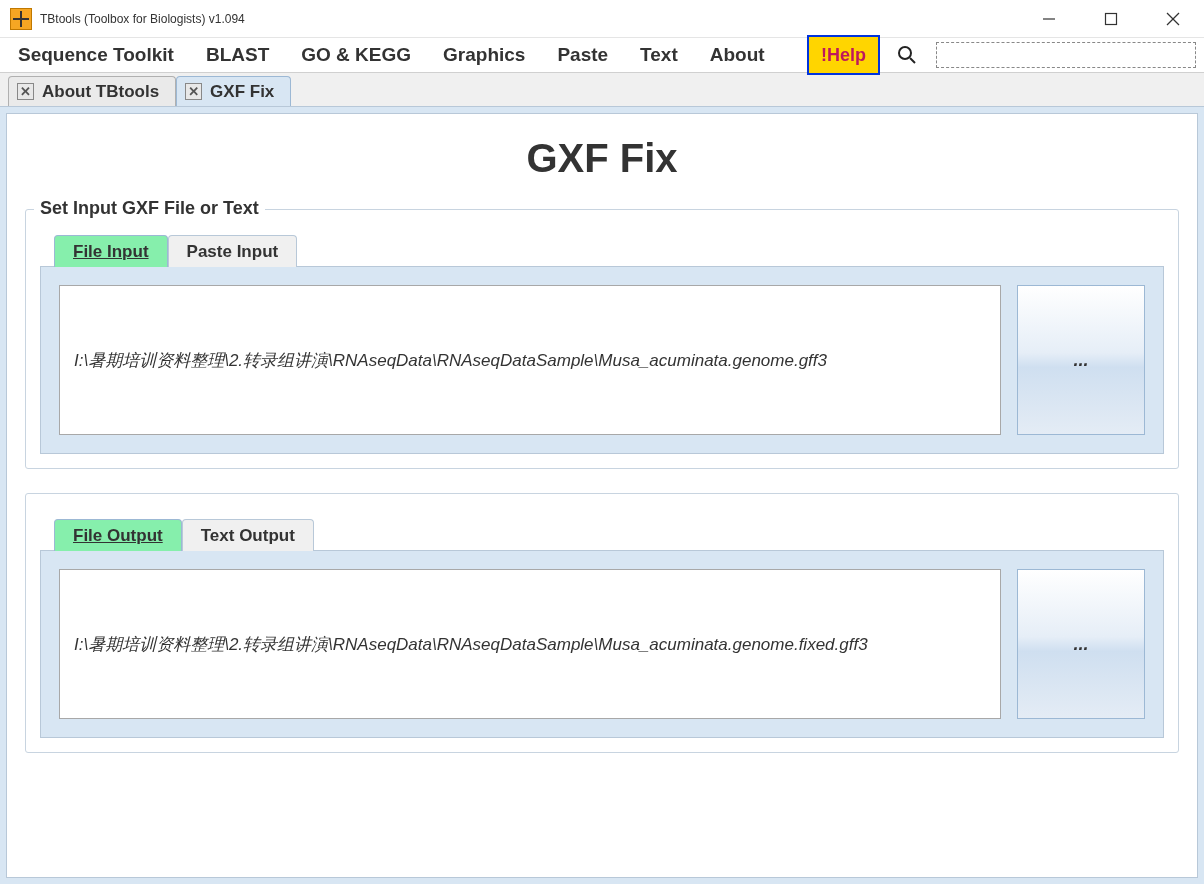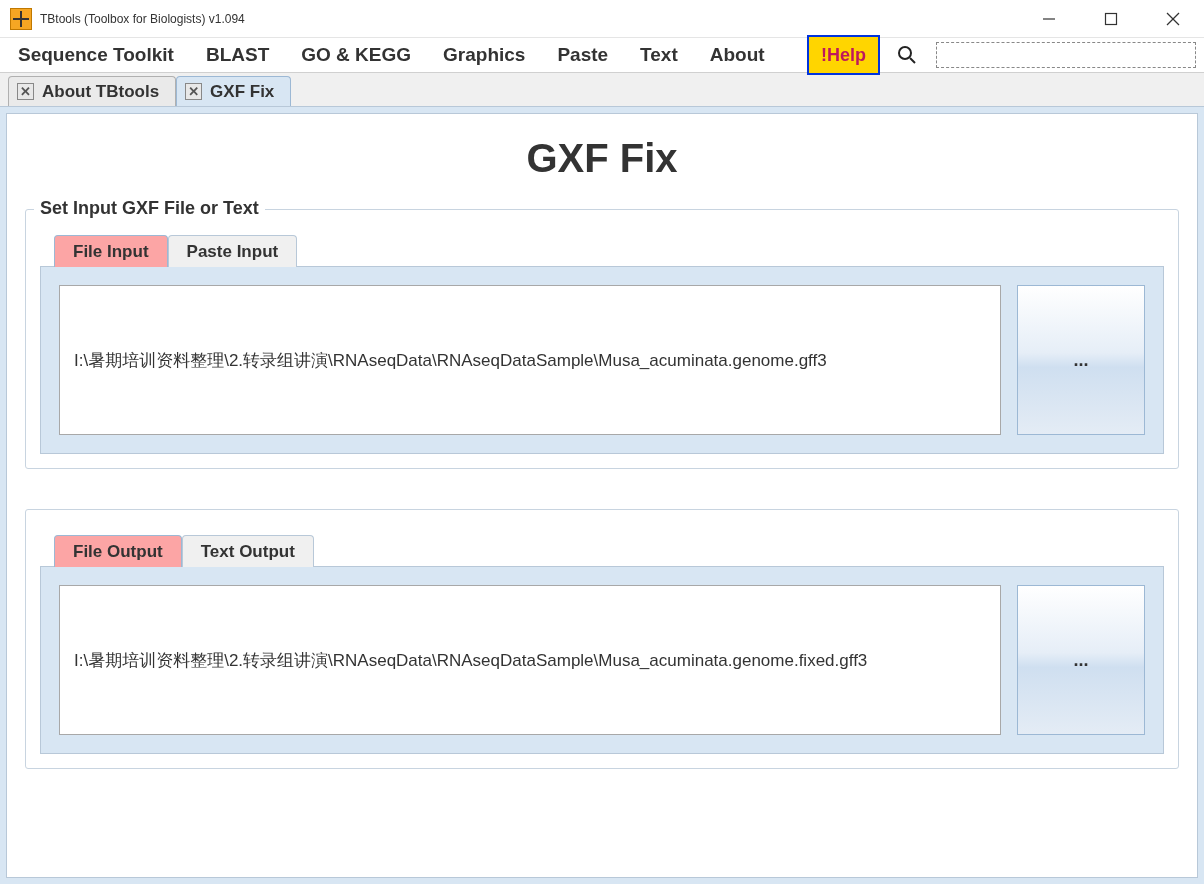--- a/index.html
+++ b/index.html
@@ -148,21 +148,21 @@
       font-weight: bold;
       color: #333;
       margin-bottom: 28px;
     }
 
     .fieldset {
       border: 1px solid #c8d4e0;
       border-radius: 3px;
       padding: 24px 14px 14px 14px;
       position: relative;
-      margin-bottom: 40px;
+      margin-bottom: 24px;
     }
     .fieldset-legend {
       position: absolute;
       top: -12px; left: 8px;
       background: #fff;
       padding: 0 6px;
       font-size: 18px;
       font-weight: bold;
       color: #333;
     }
@@ -180,30 +180,32 @@
       display: flex; align-items: center;
       border: 1px solid #b8c8d8;
       border-bottom: none;
       background: #f0f0f0;
       border-radius: 4px 4px 0 0;
       font-size: 17px;
       font-weight: bold;
       color: #333;
     }
     .subtab.active {
-      background: #fca5a5;
+      background: #86efac;
       border-color: #9cb8d4;
+      text-decoration: underline;
     }
     .subtab-panel {
       border: 1px solid #b8c8d8;
       background: #d8e6f3;
       padding: 18px;
       display: flex;
       gap: 16px;
       align-items: stretch;
+      font-style: italic;
     }
     .file-path-input {
       flex: 1;
       height: 150px;
       border: 1px solid #a8a8a8;
       background: #fff;
       padding: 0 14px;
       font-size: 17px;
       font-family: inherit;
       display: flex;

